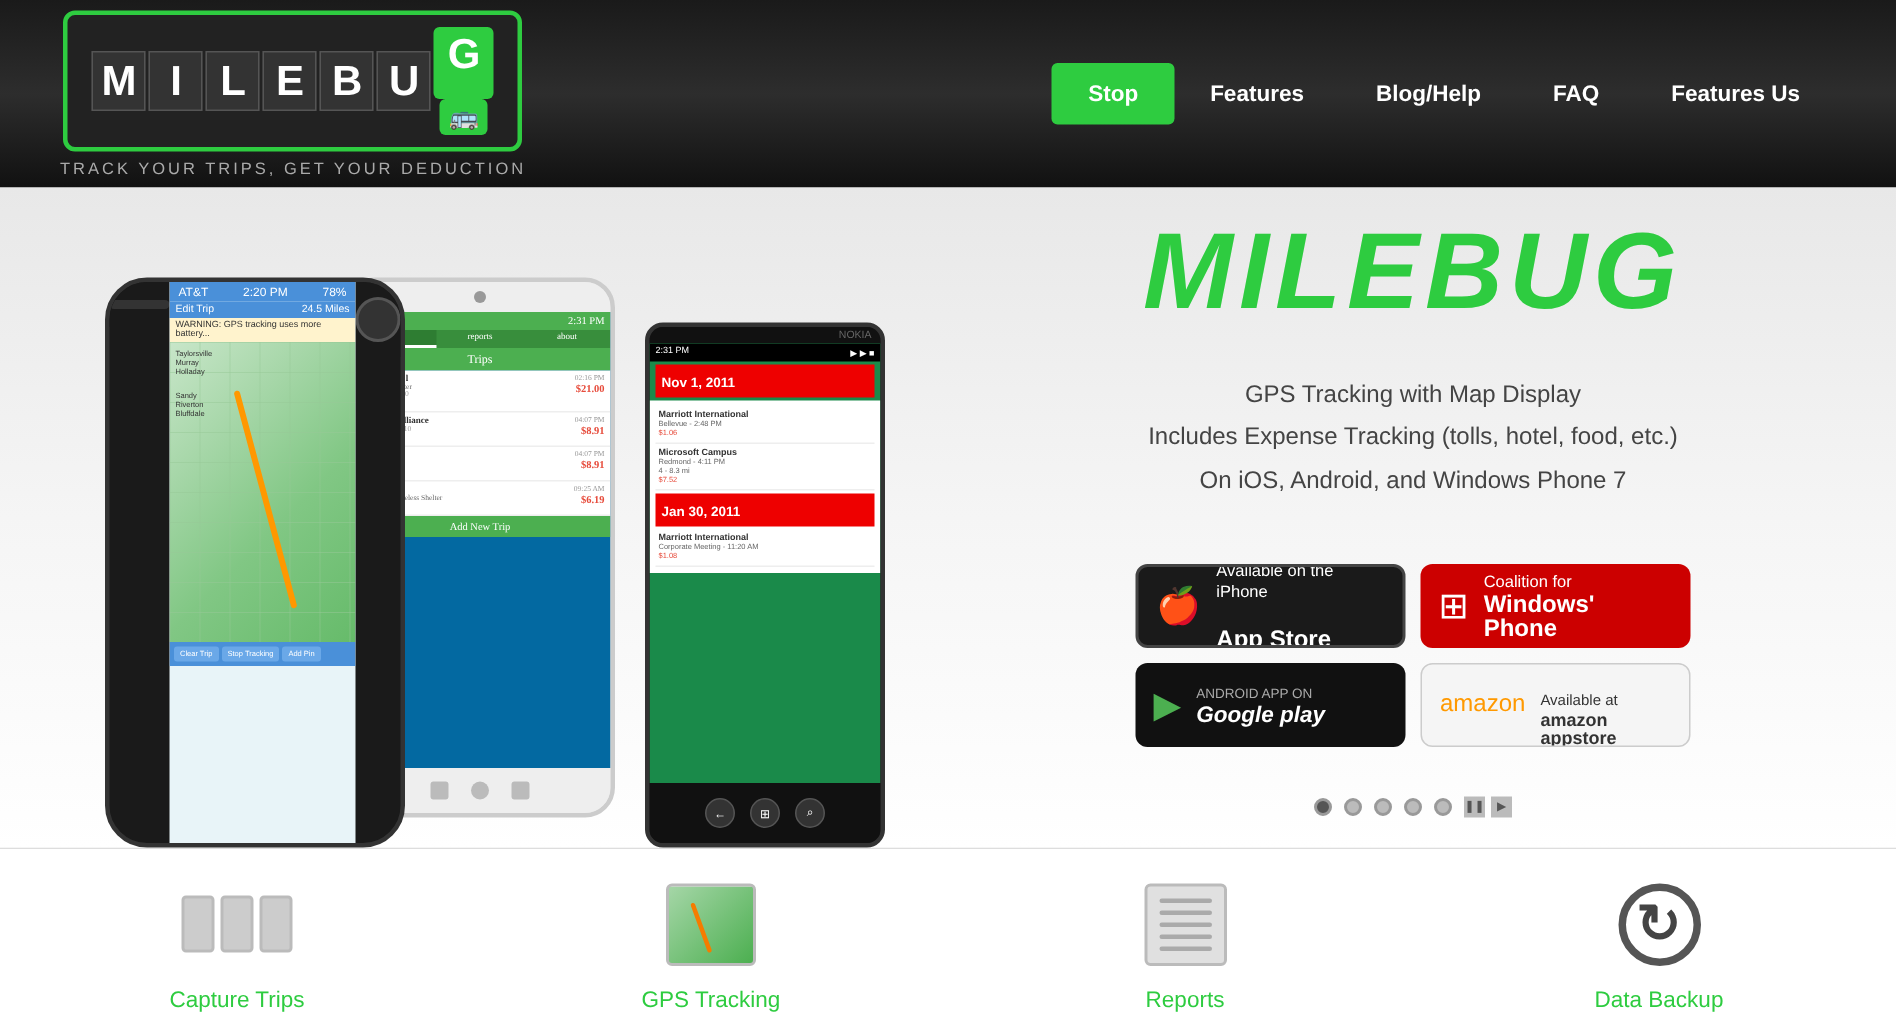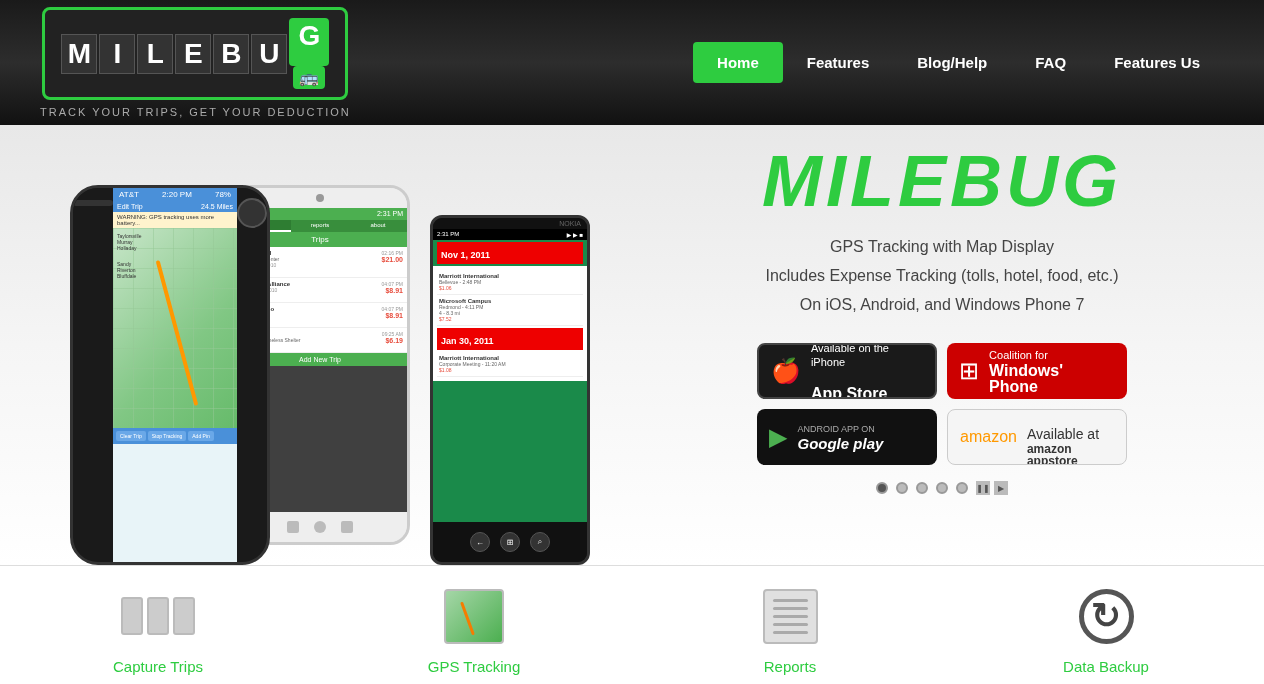--- a/index.html
+++ b/index.html
@@ -234,22 +234,23 @@
       background: #e8e8e8;
       border-radius: 20px;
       border: 3px solid #ccc;
       z-index: 2;
       overflow: hidden;
       display: flex;
       flex-direction: column;
     }
     .samsung-screen {
       flex: 1;
-      background: #404040;
-      overflow: hidden;
+      background: #0369a1;
+      overflow: hidden;
+      font-family: Liberation Serif, serif;
     }
     .samsung-top {
       background: #eee;
       height: 20px;
       display: flex;
       align-items: center;
       justify-content: center;
       gap: 20px;
     }
     .samsung-camera {
@@ -374,21 +375,21 @@
       color: white;
       font-size: 8px;
     }
 
     
     .right-panel {
       flex: 1;
       display: flex;
       flex-direction: column;
       align-items: center;
-      justify-content: flex-start;
+      justify-content: space-between;
       padding: 20px 40px;
     }
     .brand-title {
       color: #2ecc40;
       font-size: 72px;
       font-weight: 900;
       letter-spacing: 4px;
       line-height: 1;
       margin-bottom: 16px;
       font-style: italic;
@@ -591,21 +592,21 @@
         <div class="logo-g">G</div>
         <div class="logo-bus">
           <span style="font-size:16px;">🚌</span>
         </div>
       </div>
     </div>
     <div class="tagline">TRACK YOUR TRIPS, GET YOUR DEDUCTION</div>
   </div>
 
   <nav class="nav">
-    <a class="nav-item active">Home</a>
+    <a class="nav-item active">Stop</a>
     <a class="nav-item">Features</a>
     <a class="nav-item">Blog/Help</a>
     <a class="nav-item">FAQ</a>
     <a class="nav-item">Features Us</a>
   </nav>
 </header>
 
 <div class="main-content">
 
   <div class="phones-area">
@@ -793,21 +794,21 @@
         <span class="store-icon" style="color:#4caf50;">▶</span>
         <div>
           <div class="store-text" style="color:#aaa;font-size:9px;">ANDROID APP ON</div>
           <div class="store-text-big" style="color:white;font-size:15px;font-style:italic;">Google play</div>
         </div>
       </div>
 
       <div class="store-btn amazon-btn">
         <span class="store-icon" style="color:#f90;font-size:16px;">amazon</span>
         <div>
-          <div class="store-text" style="font-size:14px;margin-top:29px;">Available at</div>
+          <div class="store-text" style="font-size:10px;margin-top:29px;">Available at</div>
           <div class="store-text-big" style="font-size:12px;">amazon appstore</div>
           <div class="store-text" style="font-size:9px;">for Android</div>
         </div>
       </div>
     </div>
     <div class="carousel-dots">
       <div class="dot active"></div>
       <div class="dot"></div>
       <div class="dot"></div>
       <div class="dot"></div>

